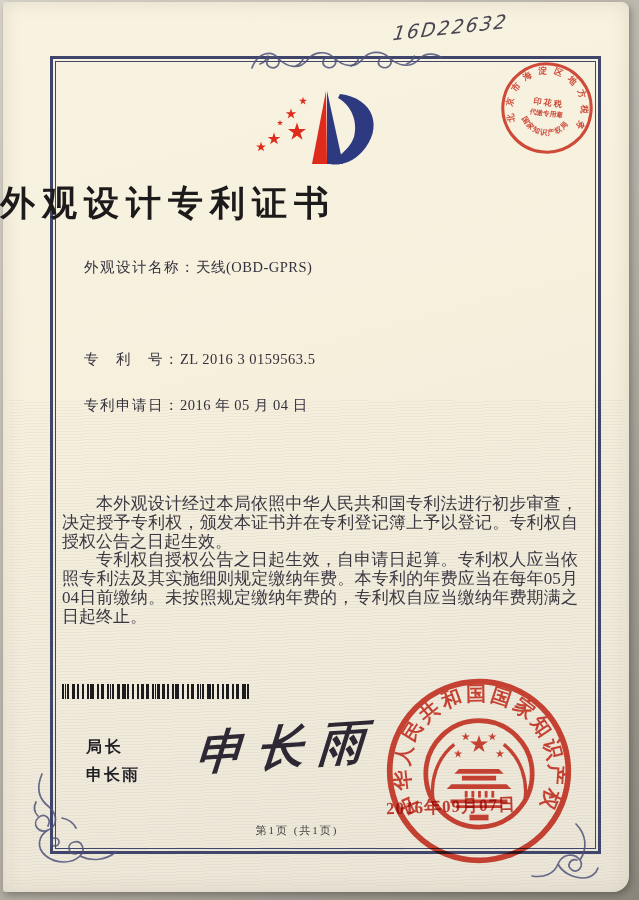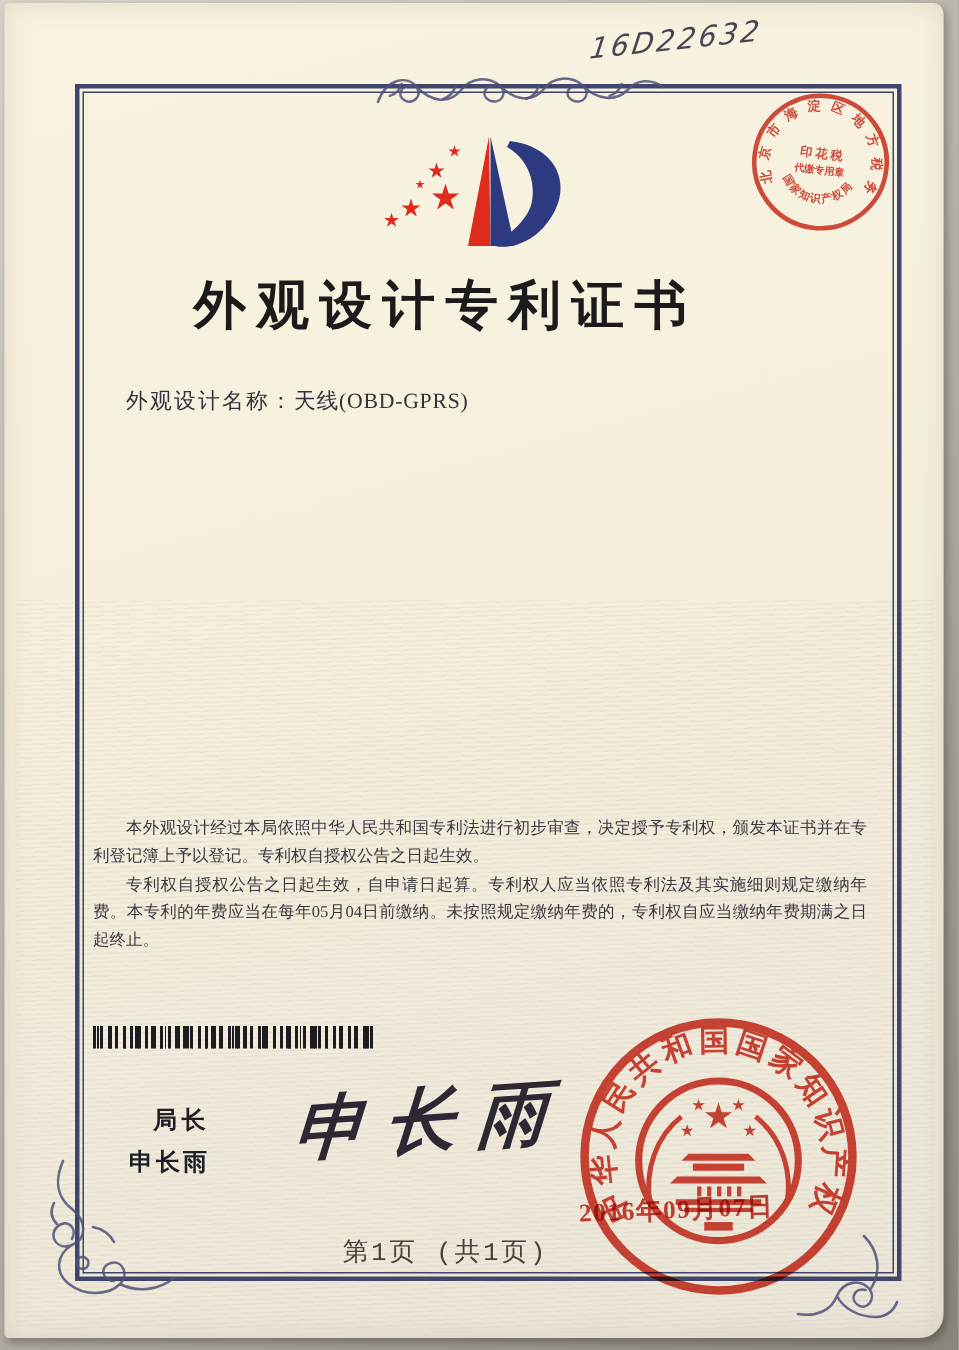--- a/index.html
+++ b/index.html
@@ -10,41 +10,41 @@
     border-radius:3px 7px 16px 3px;box-shadow:inset 0 0 18px rgba(120,110,90,.18), 2px 3px 6px rgba(40,35,30,.35);}
   .texture{position:absolute;left:10px;right:16px;top:400px;bottom:14px;z-index:2;opacity:.55;pointer-events:none;
     background:repeating-linear-gradient(178deg,rgba(150,138,150,.16) 0 1px,rgba(0,0,0,0) 1px 3px);}
   .frame{position:absolute;left:50px;top:56px;width:545px;height:792px;z-index:3;border:3px solid #40466b;}
   .frame::after{content:"";position:absolute;inset:2px;border:1px solid #40466b;}
   .content{position:absolute;inset:0;z-index:4;}
   .handwritten{position:absolute;left:393px;top:16px;font-family:"DejaVu Sans",sans-serif;font-style:italic;
     font-size:19px;color:#4a4352;letter-spacing:2px;transform:rotate(-6deg) skewX(-14deg);}
   .cert-no{position:absolute;left:80px;top:86px;font-size:15px;letter-spacing:2px;color:#4c4644;}
   .logo{position:absolute;left:250px;top:84px;width:162px;height:94px;}
-  .title{position:absolute;left:0;right:45px;top:180px;text-align:center;font-size:35px;font-weight:600;
+  .title{position:absolute;left:0;right:45px;top:180px;text-align:left;font-size:35px;font-weight:600;
     letter-spacing:7px;color:#1c1a1a;}
   .field{position:absolute;left:84px;font-size:14.5px;color:#34313c;white-space:pre;letter-spacing:.5px;}
   .field .lab{letter-spacing:1.5px;}
   .f0{top:258px}.f1{top:304px}.f2{top:350px}.f3{top:396px}.f4{top:443px}.f5{top:489px}
-  .body-text{position:absolute;left:62px;width:516px;top:543px;font-size:11px;line-height:18.8px;
+  .body-text{position:absolute;left:62px;width:516px;top:495px;font-size:17px;line-height:18.8px;
     text-align:justify;color:#3b3842;}
   .body-text p{margin:0;text-indent:2em;}
   .barcode{position:absolute;left:62px;top:684px;width:188px;height:15px;
     background:
      repeating-linear-gradient(90deg,#1c1c1e 0 2px,transparent 2px 5px),
      repeating-linear-gradient(90deg,transparent 0 3px,#1c1c1e 3px 4px,transparent 4px 9px),
      repeating-linear-gradient(90deg,transparent 0 11px,#1c1c1e 11px 13px,transparent 13px 17px);}
   .sig-title{position:absolute;left:86px;top:737px;font-family:"Liberation Sans","DejaVu Sans",sans-serif;
-    font-weight:700;font-size:16px;color:#211f26;letter-spacing:3px;margin-left:16px;}
+    font-weight:700;font-size:16px;color:#211f26;letter-spacing:3px;}
   .sig-name{position:absolute;left:86px;top:765px;font-family:"Liberation Sans","DejaVu Sans",sans-serif;
     font-weight:700;font-size:16px;color:#211f26;letter-spacing:2px;}
   .autograph{position:absolute;left:196px;top:716px;font-size:47px;font-weight:700;color:#2d2833;
     letter-spacing:14px;white-space:nowrap;transform:rotate(-4deg) skewX(-8deg);font-style:italic;}
-  .footer{position:absolute;left:0;right:45px;top:823px;text-align:center;font-size:17px;
-    letter-spacing:2px;color:#45413f;font-family:Liberation Mono, monospace;}
+  .footer{position:absolute;left:0;right:45px;top:823px;text-align:center;font-size:11px;
+    letter-spacing:2px;color:#45413f;}
   .tax-seal{position:absolute;left:499px;top:60px;width:96px;height:96px;z-index:5;opacity:.9;
     mix-blend-mode:multiply;transform:rotate(7deg);}
   .office-seal{position:absolute;left:384px;top:676px;width:190px;height:190px;z-index:5;opacity:.93;
     mix-blend-mode:multiply;}
   .date-stamp{position:absolute;left:386px;top:795px;z-index:6;font-size:17px;font-weight:700;
     color:rgba(198,42,30,.88);letter-spacing:1px;transform:rotate(-2deg);white-space:nowrap;mix-blend-mode:multiply;}
   .orn{position:absolute;z-index:3;}
   .orn path,.orn circle{fill:none;stroke:#4d5278;stroke-width:1.7;stroke-linecap:round;opacity:.85;}
   .orn-top{left:248px;top:42px;width:198px;height:34px;}
   .orn-bl{left:28px;top:772px;width:92px;height:96px;}
@@ -87,20 +87,22 @@
         <use href="#star" xlink:href="#star" transform="translate(30,39) scale(3.2)"></use>
         <use href="#star" xlink:href="#star" transform="translate(47,48) scale(9.5)"></use>
         <use href="#star" xlink:href="#star" transform="translate(24,55) scale(6.6)"></use>
         <use href="#star" xlink:href="#star" transform="translate(11,63) scale(5.2)"></use>
       </g>
     </svg>
 
     <div class="title">外观设计专利证书</div>
 
     <div class="field f0"><span class="lab">外观设计名称：</span><span>天线(OBD-GPRS)</span></div>
+    <div class="field f2"><span class="lab">专　利　号：</span><span>ZL 2016 3 0159563.5</span></div>
+    <div class="field f3"><span class="lab">专利申请日：</span><span>2016 年 05 月 04 日</span></div>
 
     <div class="body-text">
       <p>本外观设计经过本局依照中华人民共和国专利法进行初步审查，决定授予专利权，颁发本证书并在专利登记簿上予以登记。专利权自授权公告之日起生效。</p>
       <p>专利权自授权公告之日起生效，自申请日起算。专利权人应当依照专利法及其实施细则规定缴纳年费。本专利的年费应当在每年05月04日前缴纳。未按照规定缴纳年费的，专利权自应当缴纳年费期满之日起终止。</p>
     </div>
 
     <div class="barcode"></div>
 
     <div class="sig-title">局长</div>
     <div class="sig-name">申长雨</div>

